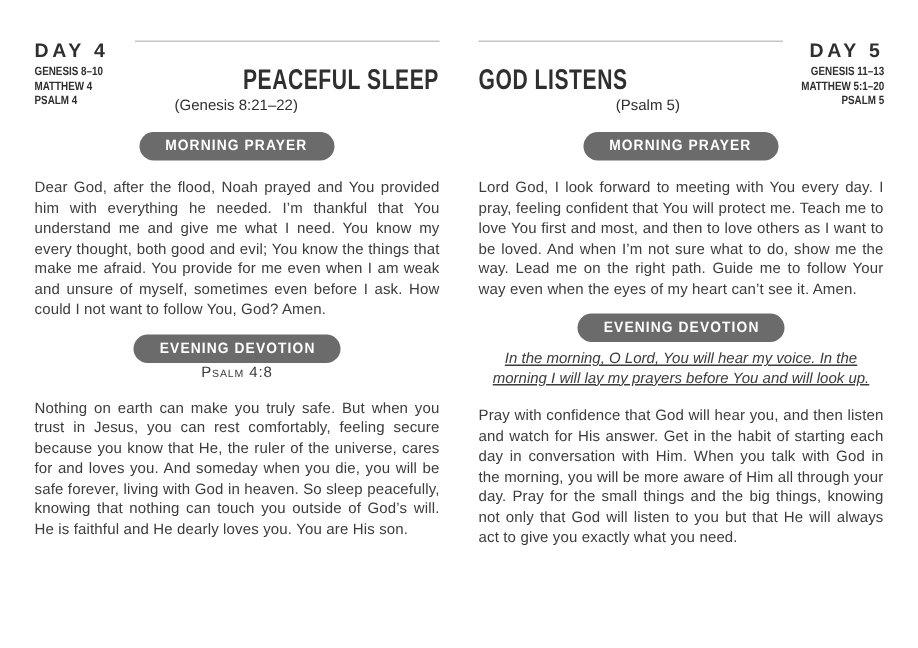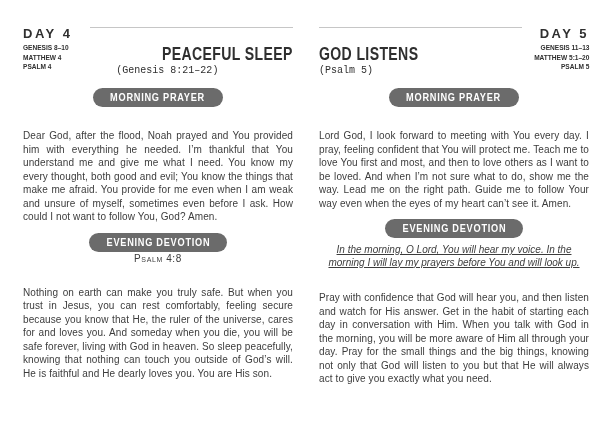--- a/index.html
+++ b/index.html
@@ -22,35 +22,35 @@
   .header-rule{flex:1;height:1px;background:var(--rule);margin-top:1px;}
 
   
   .title-row{display:flex;justify-content:space-between;margin-top:3px;min-height:36px;}
   .readings{font-weight:bold;font-size:8px;line-height:9.5px;color:var(--heading);
     transform:scaleX(0.82);}
   .page-left .readings{transform-origin:left top;text-align:left;}
   .page-right .readings{transform-origin:right top;text-align:right;order:2;}
   .title-block{white-space:nowrap;}
   .page-left .title-block{text-align:left;}
-  .page-right .title-block{text-align:left;order:1;}
+  .page-right .title-block{text-align:right;order:1;}
   .page-title{display:inline-block;font-weight:bold;font-size:19px;letter-spacing:0.5px;
     color:var(--heading);transform:scaleX(0.74);}
   .page-left .page-title{transform-origin:right center;}
   .page-right .page-title{transform-origin:left center;}
-  .page-subtitle{font-size:10px;color:var(--heading);margin-top:0px;font-family:Liberation Mono, monospace;}
+  .page-subtitle{font-size:10px;color:var(--heading);margin-top:0px;}
 
   
   .badge{display:block;width:fit-content;margin:9px auto 0 auto;background:var(--badge-bg);
     color:#ffffff;font-weight:bold;font-size:10px;letter-spacing:0.8px;
     padding:4px 13px 4px 13px;border-radius:10px;white-space:nowrap;}
   .badge-inner{display:inline-block;transform:scaleX(0.92);transform-origin:center;}
 
   
-  .body-text{margin-top:22px;font-size:10px;line-height:13.5px;text-align:justify;
+  .body-text{margin-top:12px;font-size:10px;line-height:13.5px;text-align:justify;
     letter-spacing:0.1px;color:var(--body);}
 
   
   .quote{margin:6px auto 0 auto;font-style:italic;font-size:10px;line-height:12.5px;
     text-align:center;color:var(--body);}
   .page-left .quote{max-width:190px;}
   .page-right .quote{max-width:256px;text-decoration:underline;}
   .quote-ref{margin-top:1px;text-align:center;font-variant:small-caps;font-size:10px;
     letter-spacing:0.6px;color:var(--body);}
 </style>

